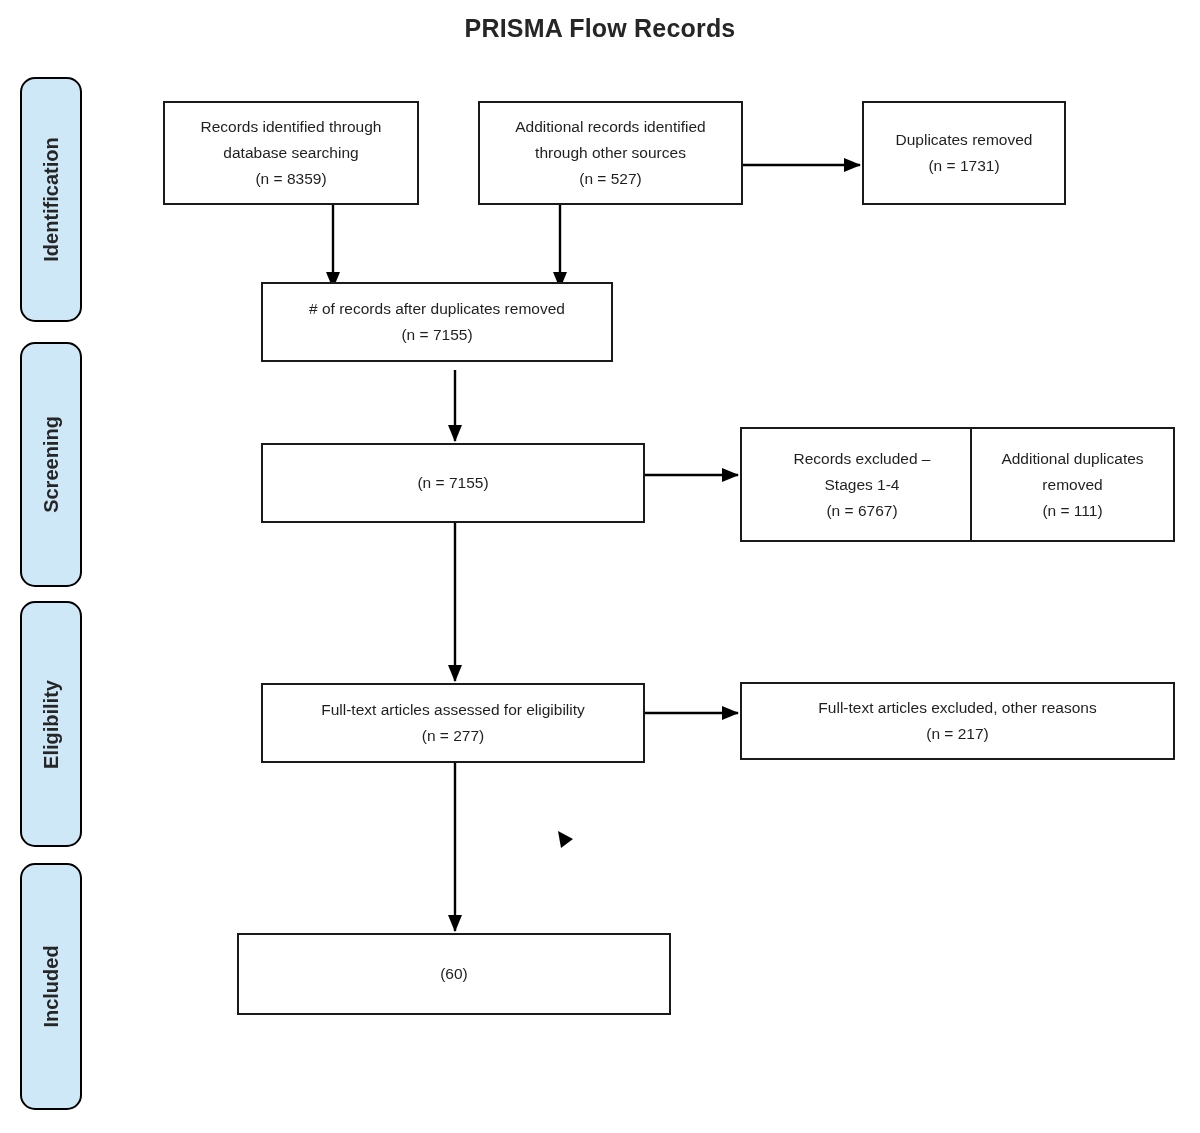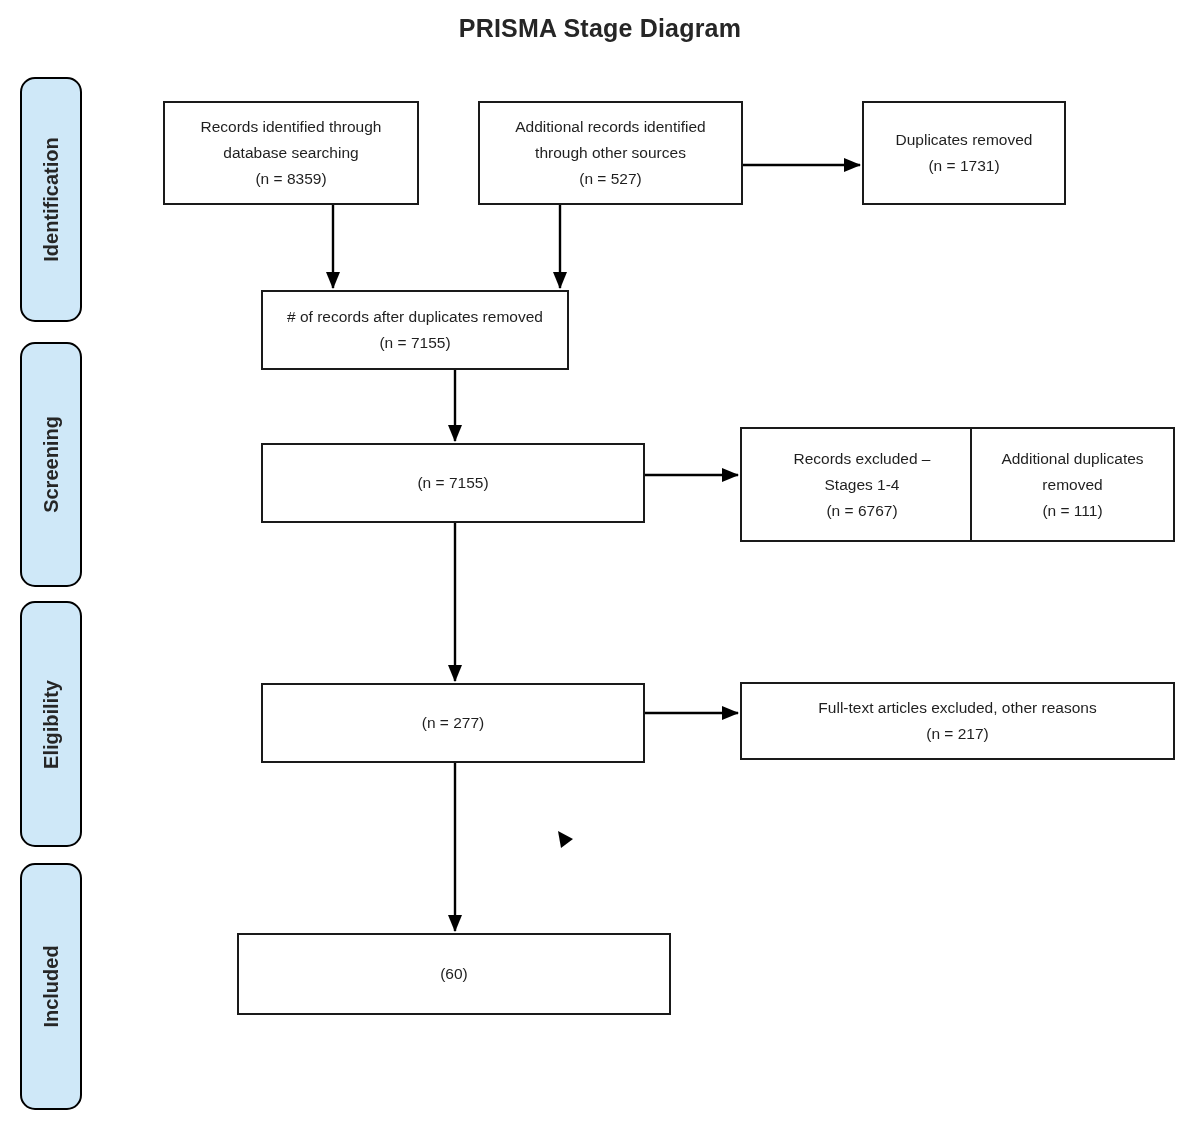--- a/index.html
+++ b/index.html
@@ -69,21 +69,21 @@
     font-size: 15.5px;
     line-height: 26px;
     padding: 2px 10px;
   }
 </style>
 </head>
 <body>
 
 <div class="canvas">
 
-  <h1 class="title">PRISMA Stage Diagram</h1>
+  <h1 class="title">PRISMA Flow Records</h1>
 
   <svg class="arrows" width="1200" height="1133">
     <defs>
       <marker id="ah" markerUnits="userSpaceOnUse" markerWidth="18" markerHeight="16" refX="16" refY="7" orient="auto">
         <path d="M0,0 L17,7 L0,14 Z" fill="#000000"></path>
       </marker>
     </defs>
     <line x1="333" y1="205" x2="333" y2="288" marker-end="url(#ah)"></line>
     <line x1="560" y1="205" x2="560" y2="288" marker-end="url(#ah)"></line>
     <line x1="743" y1="165" x2="860" y2="165" marker-end="url(#ah)"></line>
@@ -118,21 +118,21 @@
     <div>Additional records identified</div>
     <div>through other sources</div>
     <div>(n = 527)</div>
   </div>
 
   <div class="box" style="left:862px;top:101px;width:204px;height:104px">
     <div>Duplicates removed</div>
     <div>(n = 1731)</div>
   </div>
 
-  <div class="box" style="left:261px;top:290px;width:308px;height:80px">
+  <div class="box" style="left:261px;top:282px;width:352px;height:80px">
     <div># of records after duplicates removed</div>
     <div>(n = 7155)</div>
   </div>
 
   <div class="box" style="left:261px;top:443px;width:384px;height:80px">
     <div>(n = 7155)</div>
   </div>
 
   <div class="box" style="left:740px;top:427px;width:244px;height:115px">
     <div>Records excluded –</div>
@@ -140,20 +140,21 @@
     <div>(n = 6767)</div>
   </div>
 
   <div class="box" style="left:970px;top:427px;width:205px;height:115px">
     <div>Additional duplicates</div>
     <div>removed</div>
     <div>(n = 111)</div>
   </div>
 
   <div class="box" style="left:261px;top:683px;width:384px;height:80px">
+    <div>Full-text articles assessed for eligibility</div>
     <div>(n = 277)</div>
   </div>
 
   <div class="box" style="left:740px;top:682px;width:435px;height:78px">
     <div>Full-text articles excluded, other reasons</div>
     <div>(n = 217)</div>
   </div>
 
   <div class="box" style="left:237px;top:933px;width:434px;height:82px">
     <div>(60)</div>

